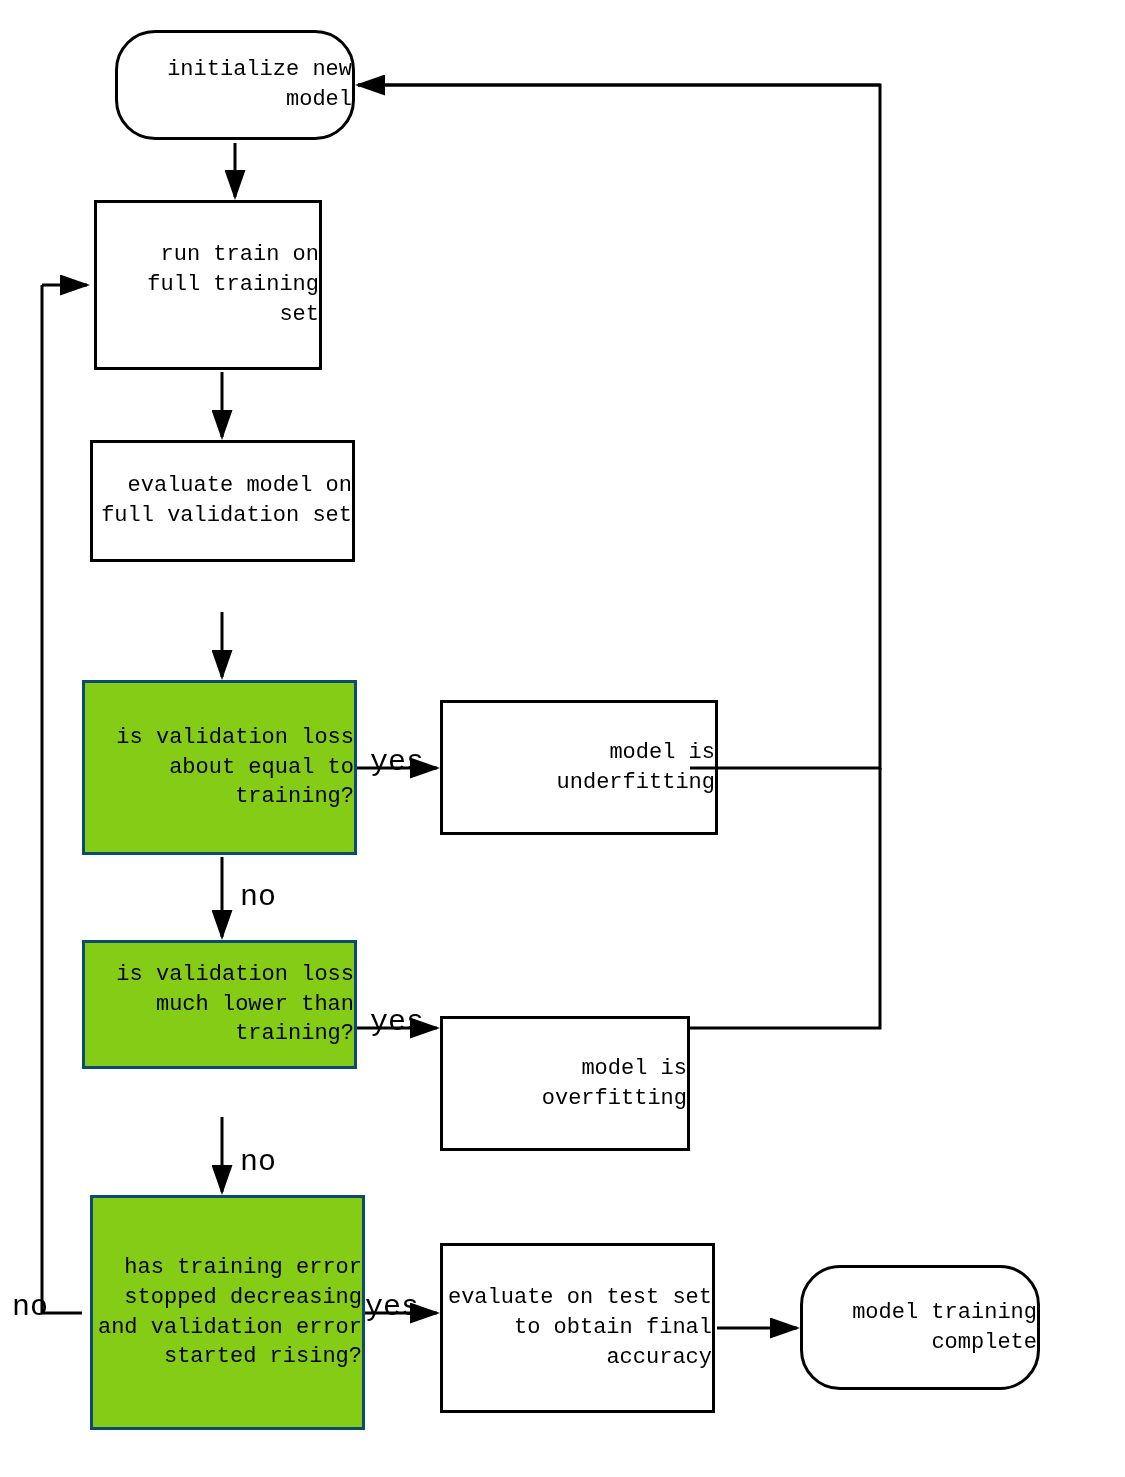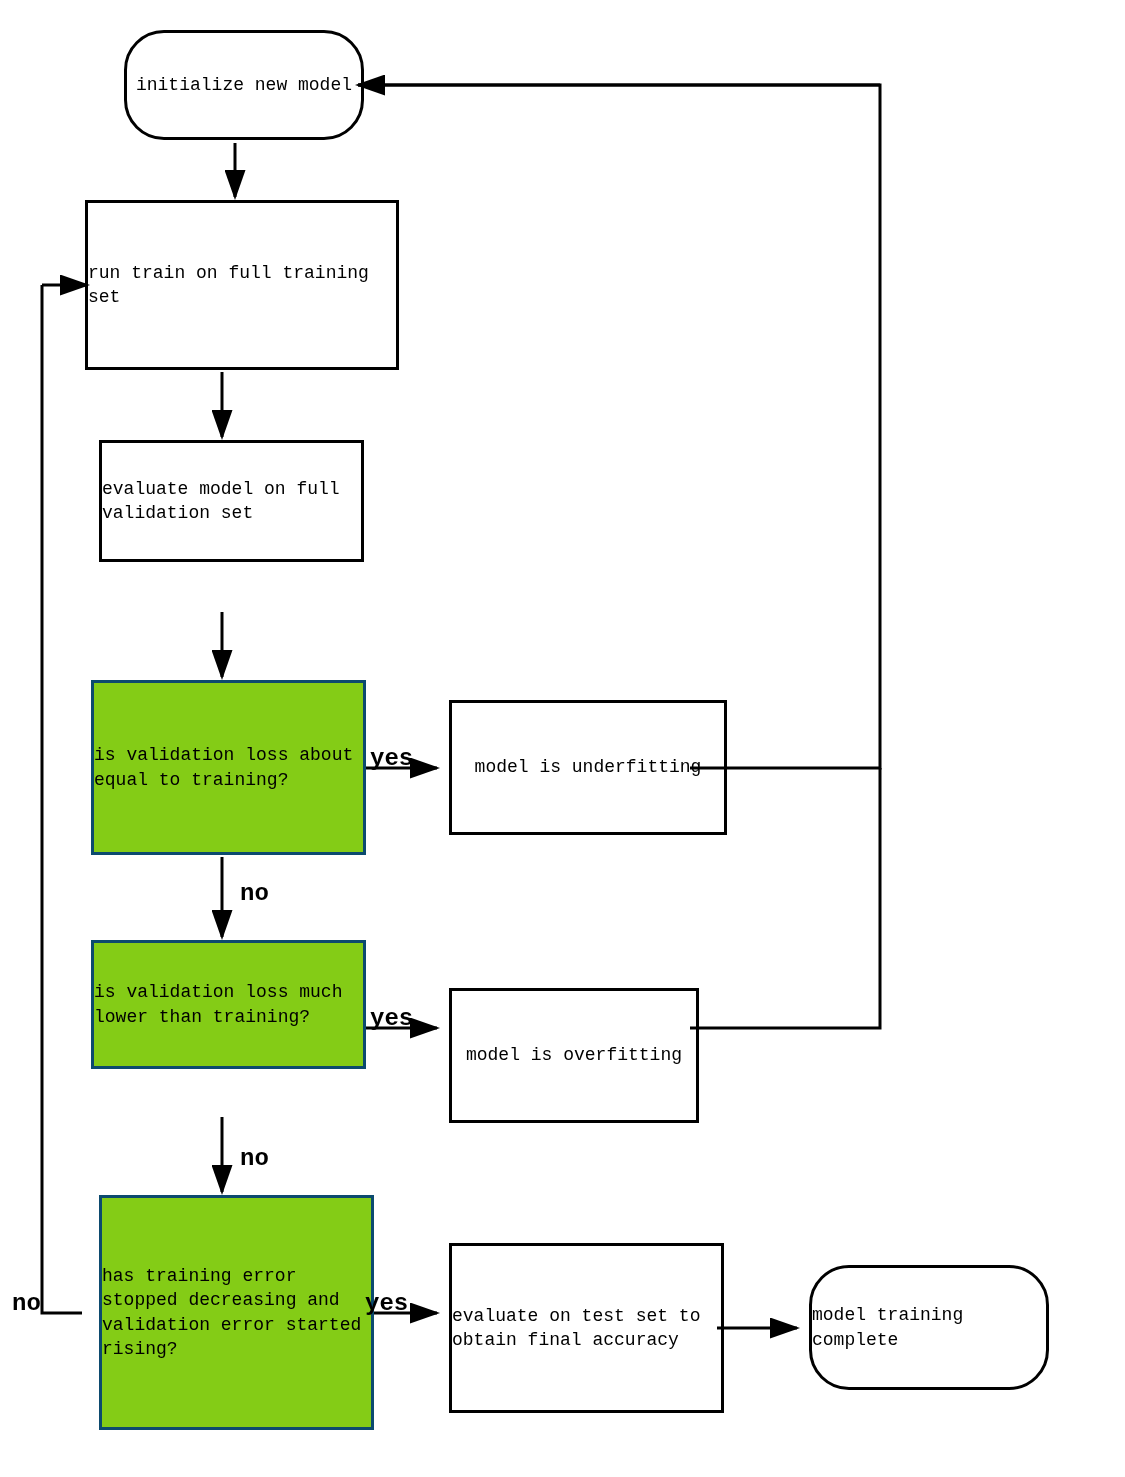--- a/index.html
+++ b/index.html
@@ -18,24 +18,23 @@
       width: 1125px;
       height: 1477px;
     }
 
     
     .node {
       position: absolute;
       display: flex;
       align-items: center;
       justify-content: center;
-      text-align: left;
-      font-size: 18px;
+      text-align: right;
+      font-size: 22px;
       line-height: 1.35;
-      margin-left: 9px;
     }
 
     .rounded-rect {
       border: 3px solid #000;
       border-radius: 40px;
     }
 
     .rect {
       border: 3px solid #000;
     }
@@ -62,22 +61,22 @@
     }
 
     .plain-line {
       stroke: #000;
       stroke-width: 3;
       fill: none;
     }
 
     .label {
       position: absolute;
-      font-size: 24px;
-      font-weight: bold;
+      font-size: 30px;
+      font-weight: normal;
       font-family: 'Courier New', Courier, monospace;
     }
   </style>
 </head>
 <body>
 
 <div class="flowchart">
 
   <svg class="arrows-svg">
     <defs>
@@ -111,41 +110,41 @@
 
     <polyline class="plain-line" points="82,1313 42,1313 42,285"></polyline>
     <line class="arrow-line" x1="42" y1="285" x2="87" y2="285"></line>
 
   </svg>
 
   <div class="node rounded-rect" style="left:115px; top:30px; width:240px; height:110px;">
     <span>initialize new model</span>
   </div>
 
-  <div class="node rect" style="left:76px; top:200px; width:314px; height:170px;">
+  <div class="node rect" style="left:94px; top:200px; width:228px; height:170px;">
     <span>run train on full training set</span>
   </div>
 
   <div class="node rect" style="left:90px; top:440px; width:265px; height:122px;">
     <span>evaluate model on full validation set</span>
   </div>
 
   <div class="node gray-rect" style="left:82px; top:680px; width:275px; height:175px;">
     <span>is validation loss about equal to training?</span>
   </div>
 
   <div class="node rect" style="left:440px; top:700px; width:278px; height:135px;">
     <span>model is underfitting</span>
   </div>
 
   <div class="node gray-rect" style="left:82px; top:940px; width:275px; height:129px;">
     <span>is validation loss much lower than training?</span>
   </div>
 
-  <div class="node rect" style="left:440px; top:988px; width:250px; height:135px;">
+  <div class="node rect" style="left:440px; top:1016px; width:250px; height:135px;">
     <span>model is overfitting</span>
   </div>
 
   <div class="node gray-rect" style="left:90px; top:1195px; width:275px; height:235px;">
     <span>has training error stopped decreasing and validation error started rising?</span>
   </div>
 
   <div class="node rect" style="left:440px; top:1243px; width:275px; height:170px;">
     <span>evaluate on test set to obtain final accuracy</span>
   </div>

